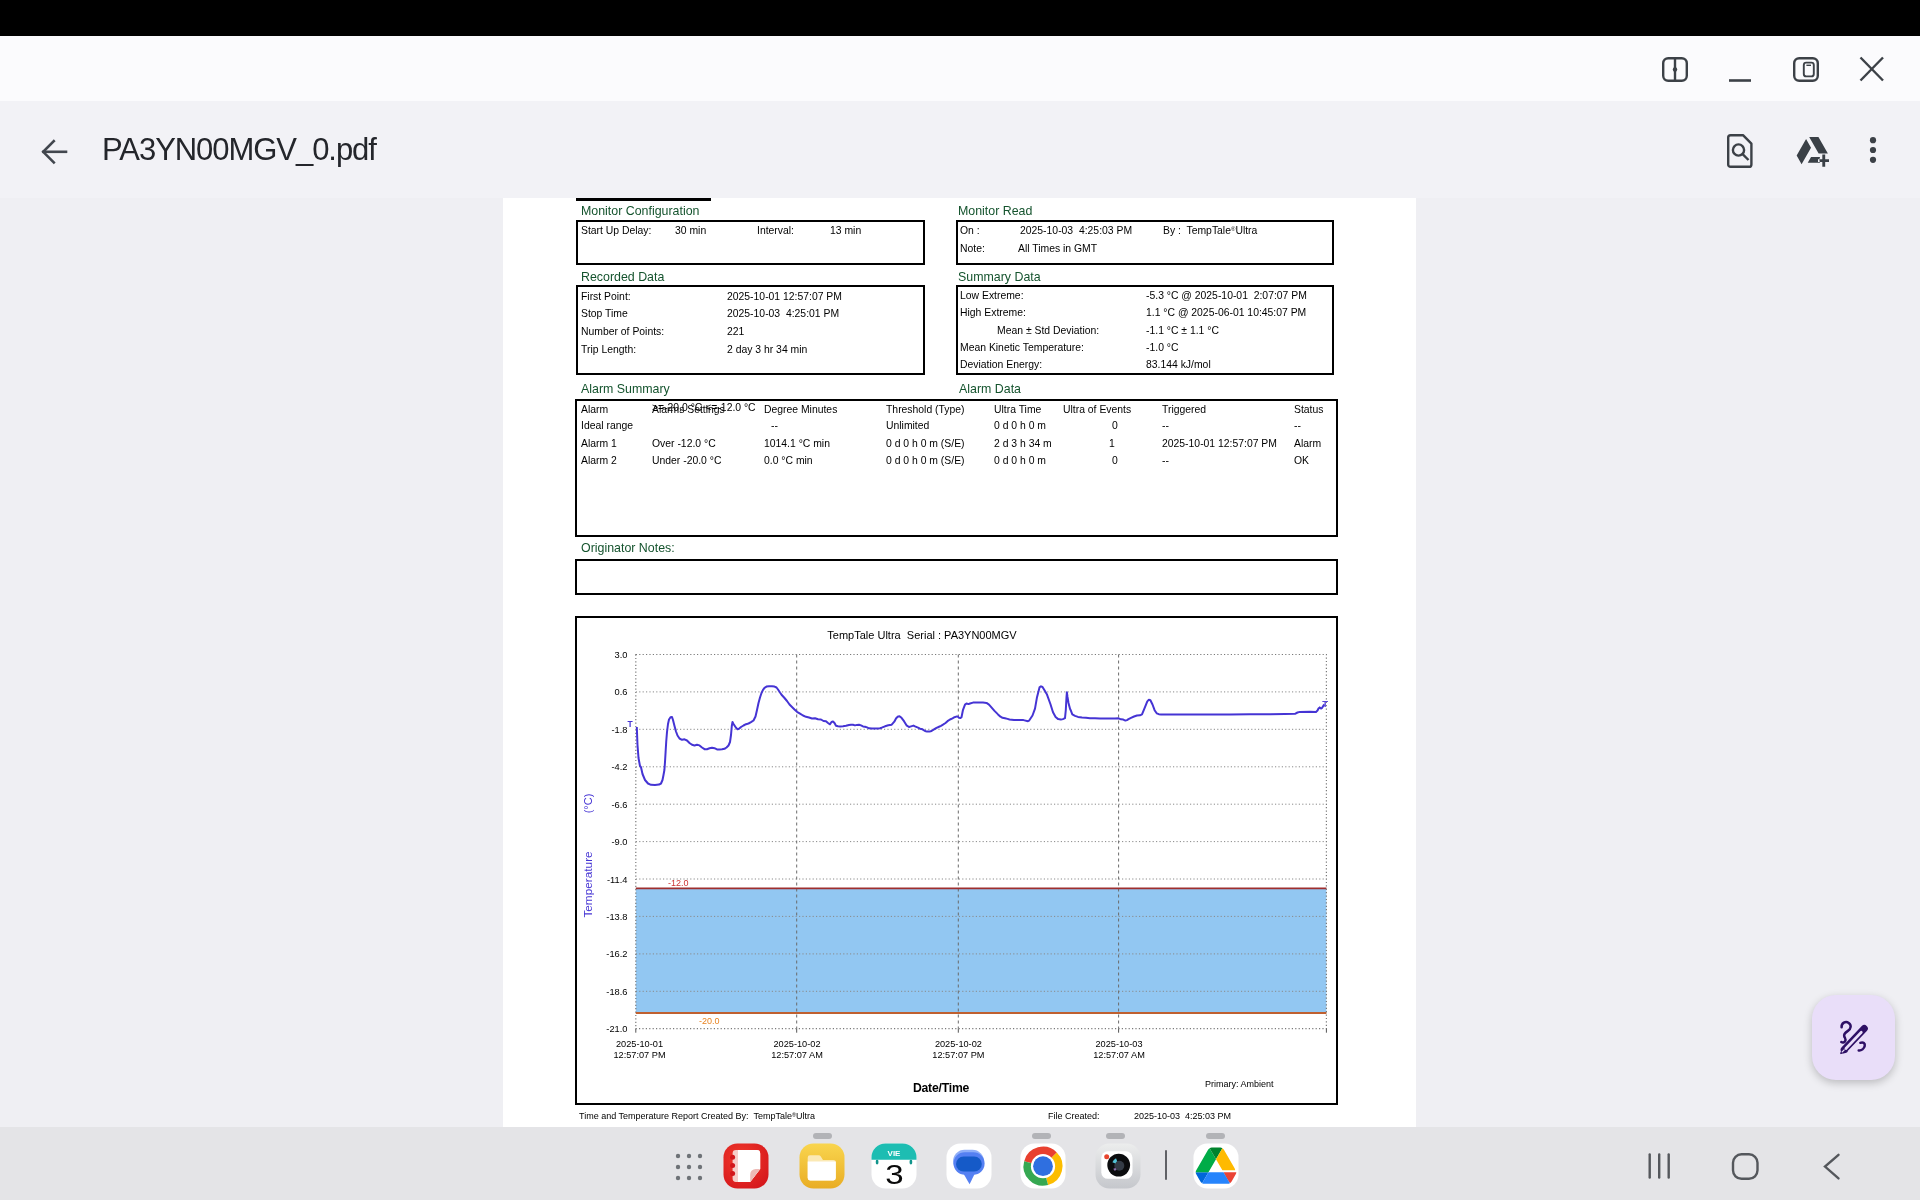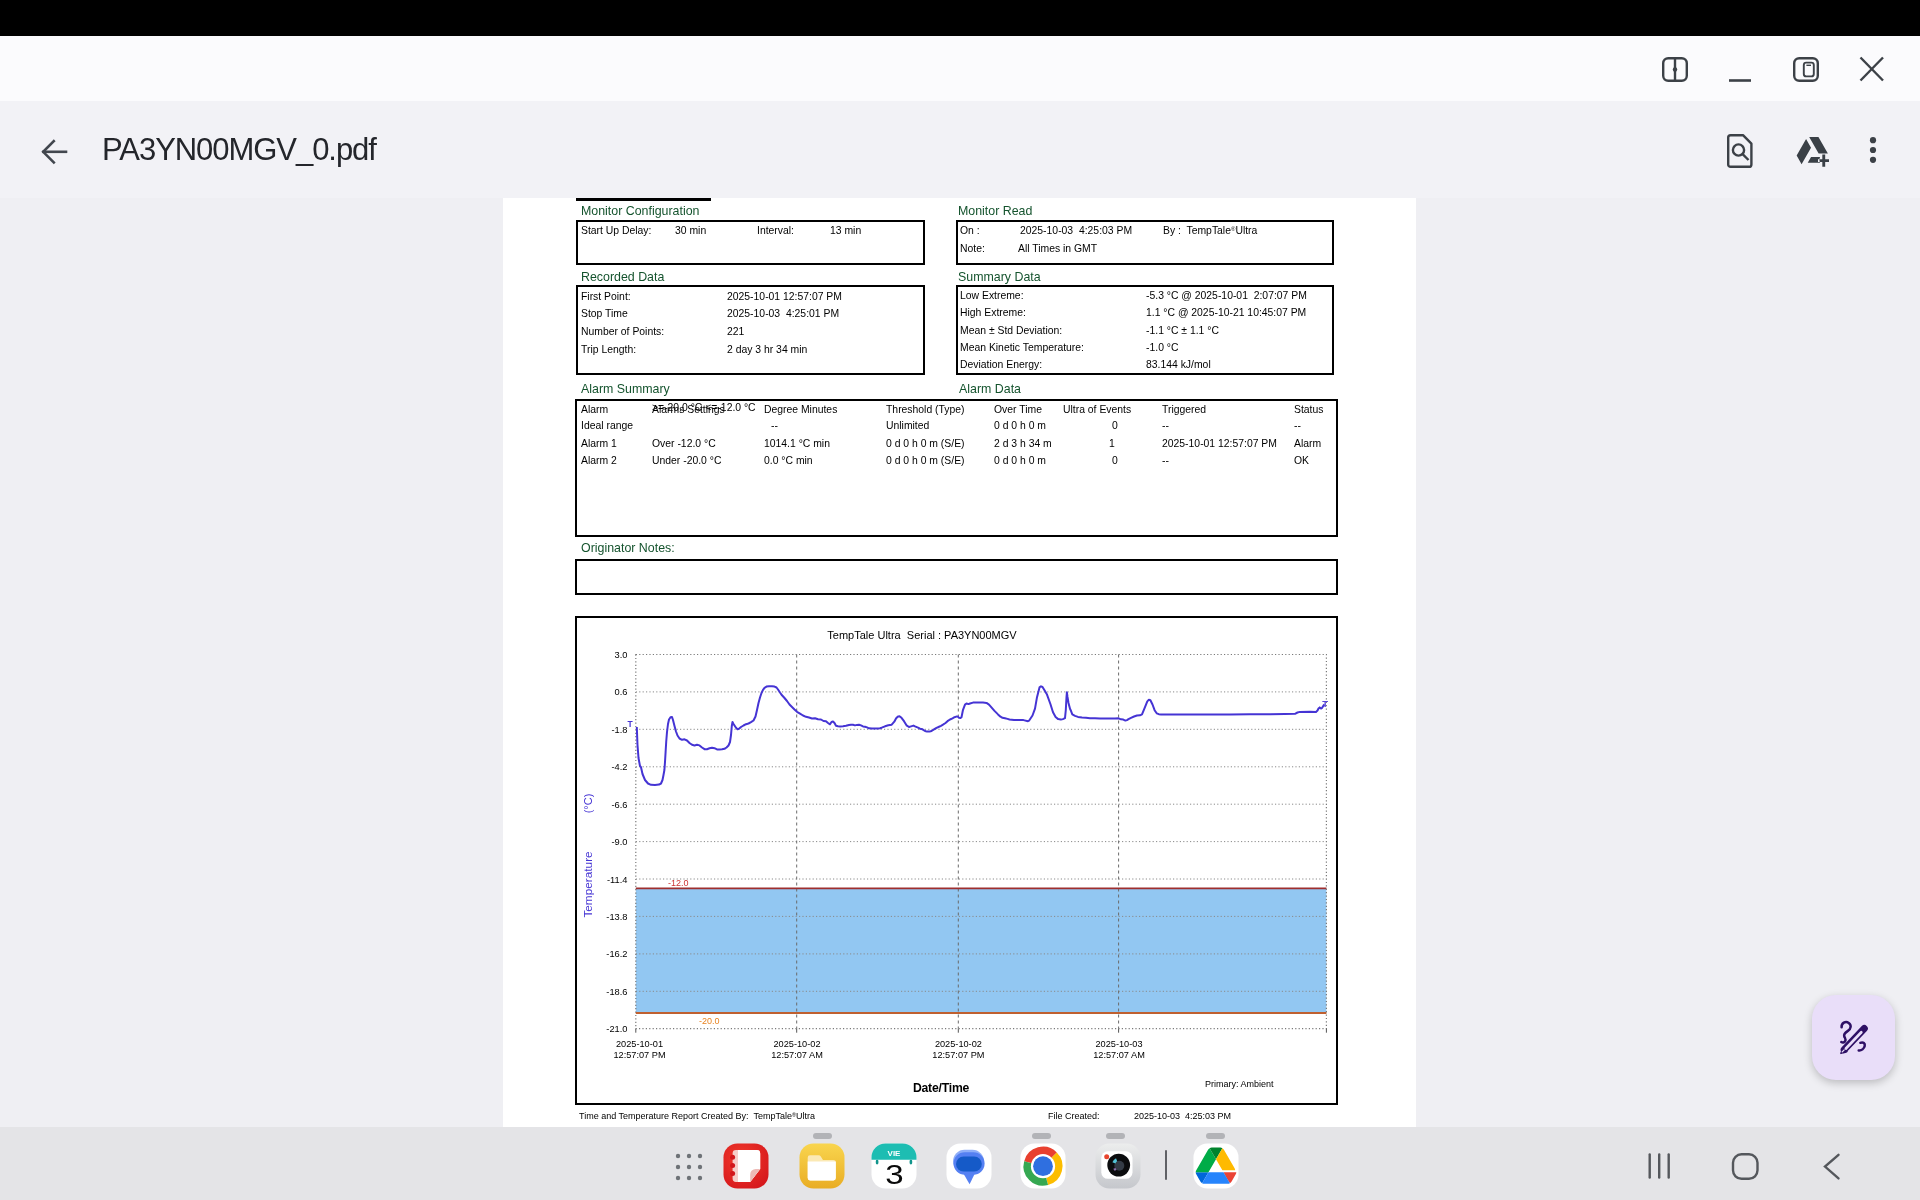--- a/index.html
+++ b/index.html
@@ -87,36 +87,36 @@
 <div class="pt" style="left:581px;top:327px">Number of Points:</div>
 <div class="pt" style="left:727px;top:327px">221</div>
 <div class="pt" style="left:581px;top:345px">Trip Length:</div>
 <div class="pt" style="left:727px;top:345px">2 day 3 hr 34 min</div>
 
 <div class="ph" style="left:958px;top:271px">Summary Data</div>
 <div class="bx" style="left:956px;top:285px;width:378px;height:90px"></div>
 <div class="pt" style="left:960px;top:291px">Low Extreme:</div>
 <div class="pt" style="left:1146px;top:291px">-5.3 °C @ 2025-10-01&nbsp; 2:07:07 PM</div>
 <div class="pt" style="left:960px;top:308px">High Extreme:</div>
-<div class="pt" style="left:1146px;top:308px">1.1 °C @ 2025-10-21 10:45:07 PM</div>
-<div class="pt" style="left:960px;top:326px">Mean ± Std Deviation:</div>
+<div class="pt" style="left:1146px;top:308px">1.1 °C @ 2025-06-01 10:45:07 PM</div>
+<div class="pt" style="left:997px;top:326px">Mean ± Std Deviation:</div>
 <div class="pt" style="left:1146px;top:326px">-1.1 °C ± 1.1 °C</div>
 <div class="pt" style="left:960px;top:343px">Mean Kinetic Temperature:</div>
 <div class="pt" style="left:1146px;top:343px">-1.0 °C</div>
 <div class="pt" style="left:960px;top:360px">Deviation Energy:</div>
 <div class="pt" style="left:1146px;top:360px">83.144 kJ/mol</div>
 
 <div class="ph" style="left:581px;top:383px">Alarm Summary</div>
 <div class="ph" style="left:959px;top:383px">Alarm Data</div>
 <div class="bx" style="left:575px;top:399px;width:763px;height:138px"></div>
 <div class="pt" style="left:581px;top:405px">Alarm</div>
 <div class="pt" style="left:652px;top:405px">Alarms Settings</div>
 <div class="pt" style="left:764px;top:405px">Degree Minutes</div>
 <div class="pt" style="left:886px;top:405px">Threshold (Type)</div>
-<div class="pt" style="left:994px;top:405px">Over Time</div>
+<div class="pt" style="left:994px;top:405px">Ultra Time</div>
 <div class="pt" style="left:1063px;top:405px">Ultra of Events</div>
 <div class="pt" style="left:1162px;top:405px">Triggered</div>
 <div class="pt" style="left:1294px;top:405px">Status</div>
 
 <div class="pt" style="left:581px;top:421px">Ideal range</div>
 <div class="pt" style="left:652px;top:403px">&gt;=-20.0 °C &lt;=-12.0 °C</div>
 <div class="pt" style="left:771px;top:421px">--</div>
 <div class="pt" style="left:886px;top:421px">Unlimited</div>
 <div class="pt" style="left:994px;top:421px">0 d 0 h 0 m</div>
 <div class="pt" style="left:1112px;top:421px">0</div>

